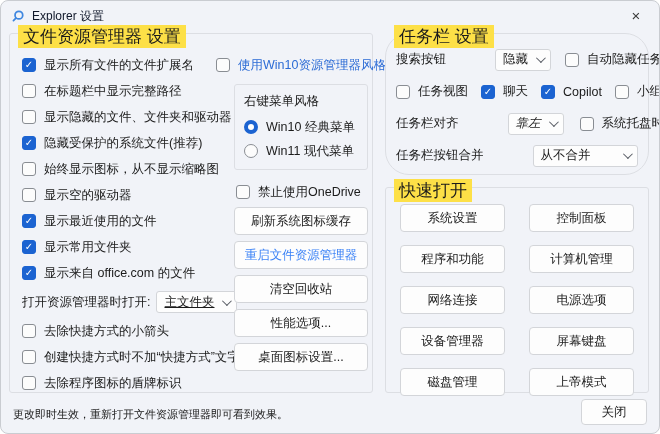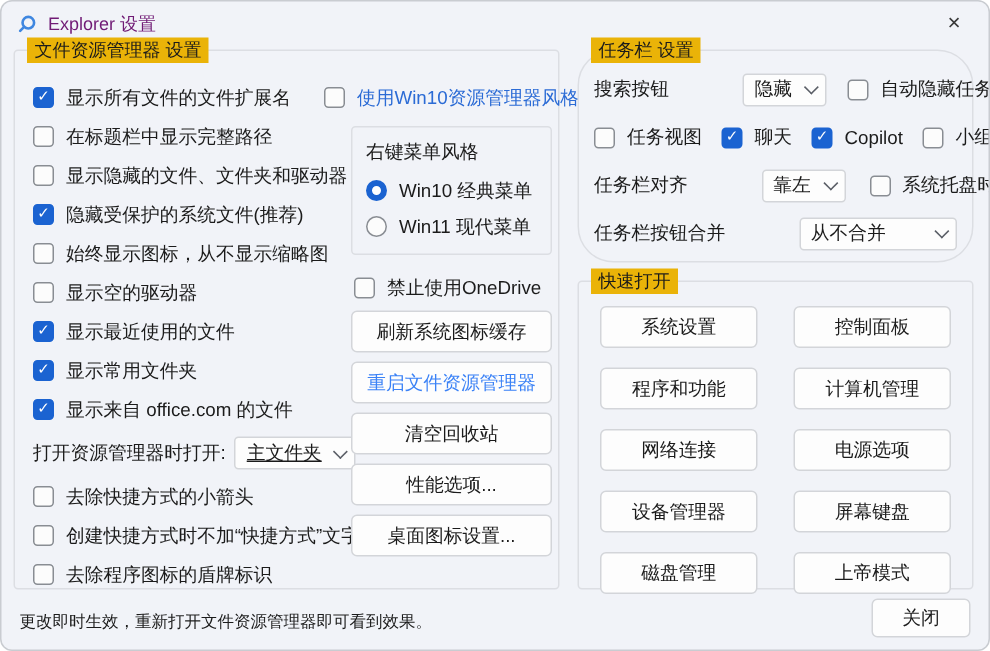--- a/index.html
+++ b/index.html
@@ -6,25 +6,25 @@
   *{box-sizing:border-box;}
   .window{
     position:relative;width:660px;height:434px;
     background:#f1f3f8;border:1px solid #c9ccd1;border-radius:8px;
     font-family:"Liberation Sans","DejaVu Sans",sans-serif;
     font-size:12.5px;color:#1b1b1b;overflow:hidden;
   }
   
   .titlebar{height:28px;display:flex;align-items:center;padding:2px 12px 0 10px;}
   .title-icon{width:14px;height:14px;margin-right:7px;flex:0 0 auto;}
-  .title-text{font-size:12px;color:#701a75;}
+  .title-text{font-size:12px;color:#0f172a;}
   .close-btn{margin-left:auto;font-size:15px;color:#3a3a3a;width:22px;text-align:center;cursor:default;line-height:20px;}
   
   .groupbox{position:absolute;border:1px solid #dcdee3;border-radius:3px;}
-  .gb-label{position:absolute;top:-9px;left:8px;background:#eab308;padding:0 5px;font-size:12px;color:#1b1b1b;white-space:nowrap;}
+  .gb-label{position:absolute;top:-9px;left:8px;background:#fde047;padding:0 5px;font-size:17px;color:#1b1b1b;white-space:nowrap;}
   .gb-explorer{left:8px;top:32px;width:364px;height:360px;}
   .gb-taskbar{left:384px;top:32px;width:264px;height:142px;border-radius:24px;}
   .gb-quick{left:384px;top:186px;width:264px;height:206px;}
   .gb-context{border:1px solid #dcdee3;border-radius:3px;padding:8px 9px 9px 9px;}
   
   .row{display:flex;align-items:center;height:18px;white-space:nowrap;text-align:center;}
   .cb{width:14px;height:14px;border:1px solid #898d93;border-radius:3px;background:#fcfcfc;
       display:inline-flex;align-items:center;justify-content:center;margin-right:8px;flex:0 0 auto;position:relative;}
   .cb::after{content:"✓";font-size:10px;line-height:1;color:#fff;display:none;font-weight:bold;}
   .cb.on{background:#1b63d1;border-color:#1b63d1;}
@@ -48,21 +48,21 @@
           display:inline-flex;align-items:center;padding:0 7px;justify-content:space-between;margin-left:43px;}
   .chev{width:7px;height:7px;border-right:1.4px solid #5a5e66;border-bottom:1.4px solid #5a5e66;
         transform:rotate(45deg) translateY(-2px);margin-left:8px;flex:0 0 auto;}
   .open-row{display:flex;align-items:center;height:24px;white-space:nowrap;}
   .open-row .select{width:86px;margin-left:6px;text-decoration:underline;}
   
   .tb-inner{position:absolute;left:10px;top:14px;right:10px;display:flex;flex-direction:column;gap:9px;}
   .tb-row{display:flex;align-items:center;white-space:nowrap;height:23px;}
   .tb-row .lbl{margin-right:6px;}
   .sel-search{width:90px;margin-right:14px;}
-  .sel-align{width:70px;margin-right:16px;}
+  .sel-align{width:70px;margin-right:16px;font-style:italic;}
   .sel-combine{flex:1;}
   .tgl{margin-right:13px;}
   .tgl:last-child{margin-right:0;}
   
   .quick-grid{position:absolute;left:14px;top:16px;right:14px;display:grid;
               grid-template-columns:1fr 1fr;column-gap:24px;row-gap:13px;}
   
   .footer-note{position:absolute;left:12px;bottom:11px;font-size:11px;color:#1b1b1b;white-space:nowrap;}
   .close-bottom{position:absolute;right:12px;bottom:8px;width:66px;height:26px;}
 </style>

